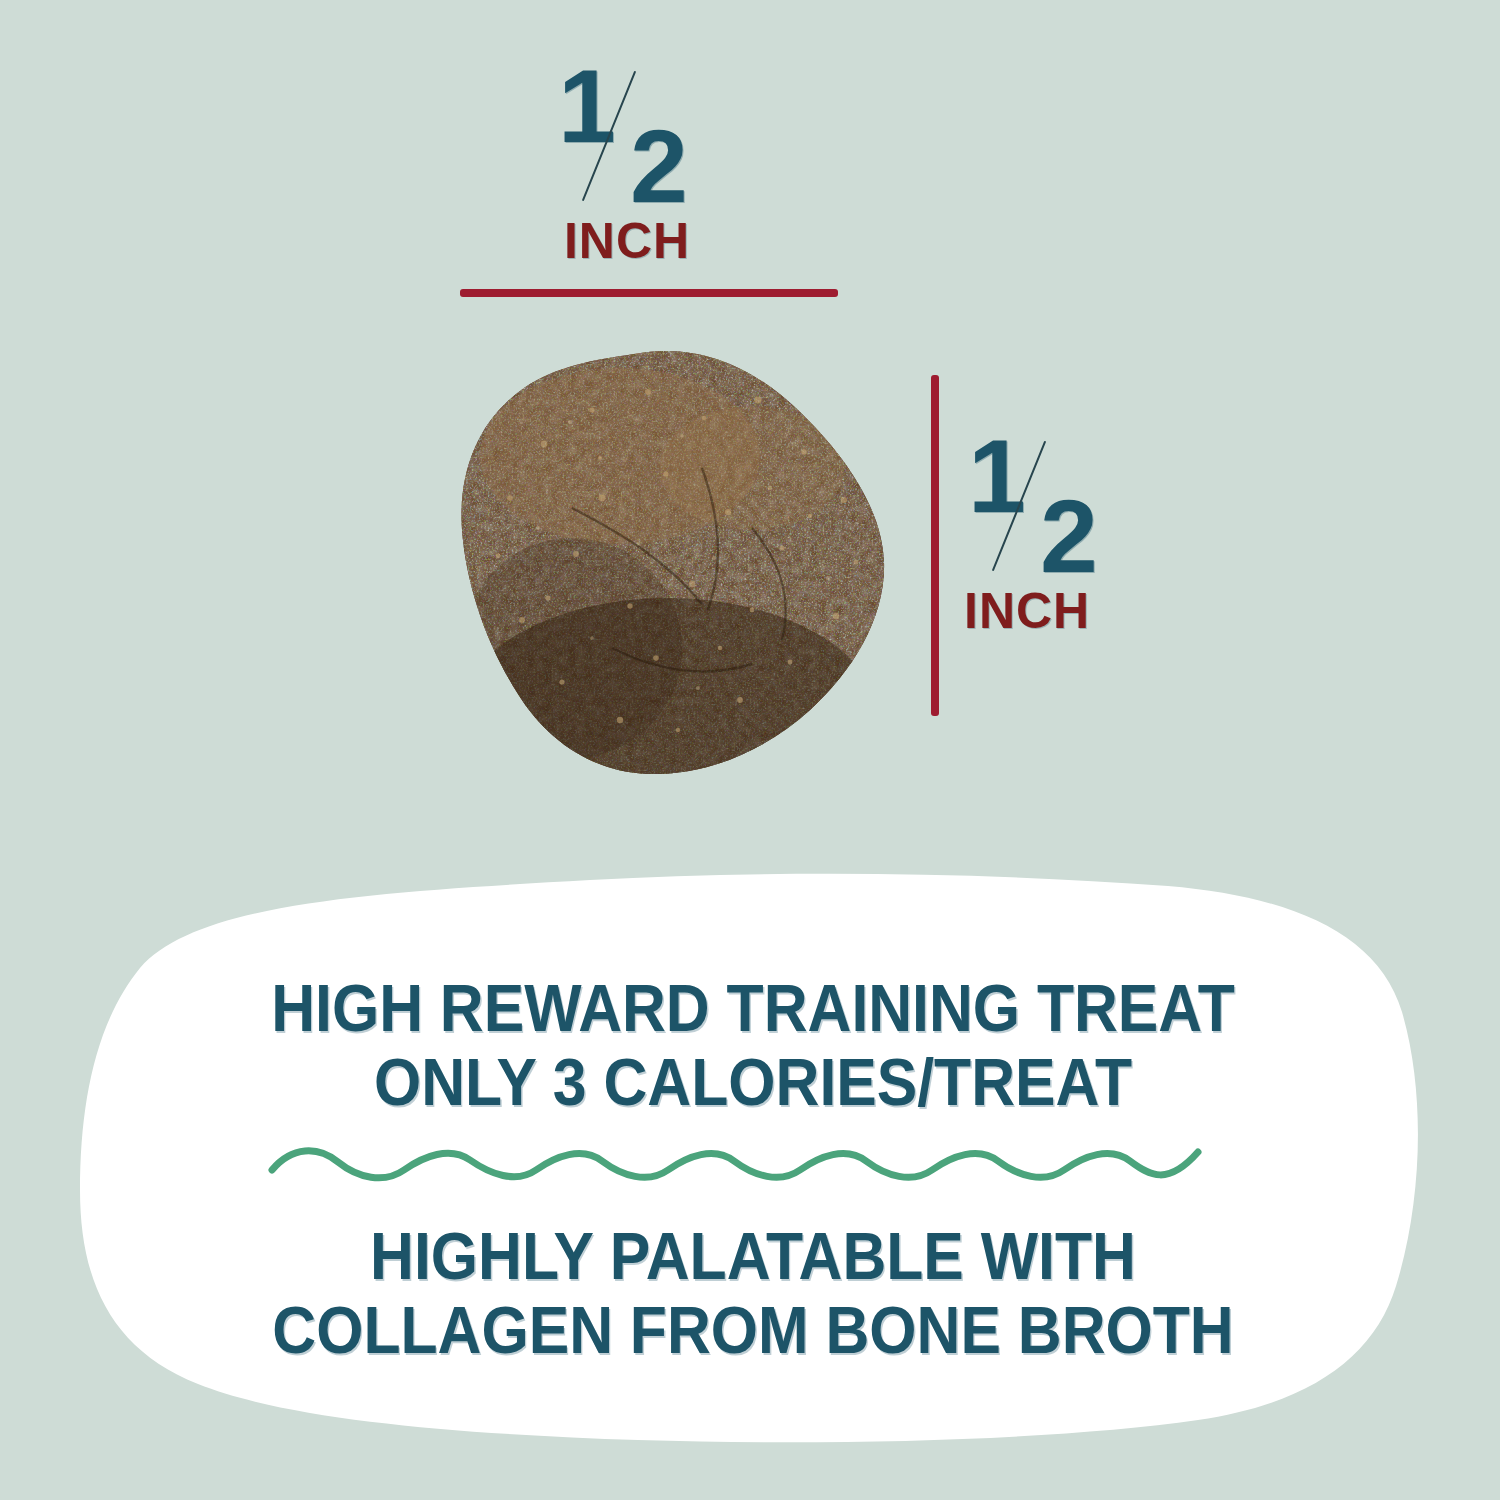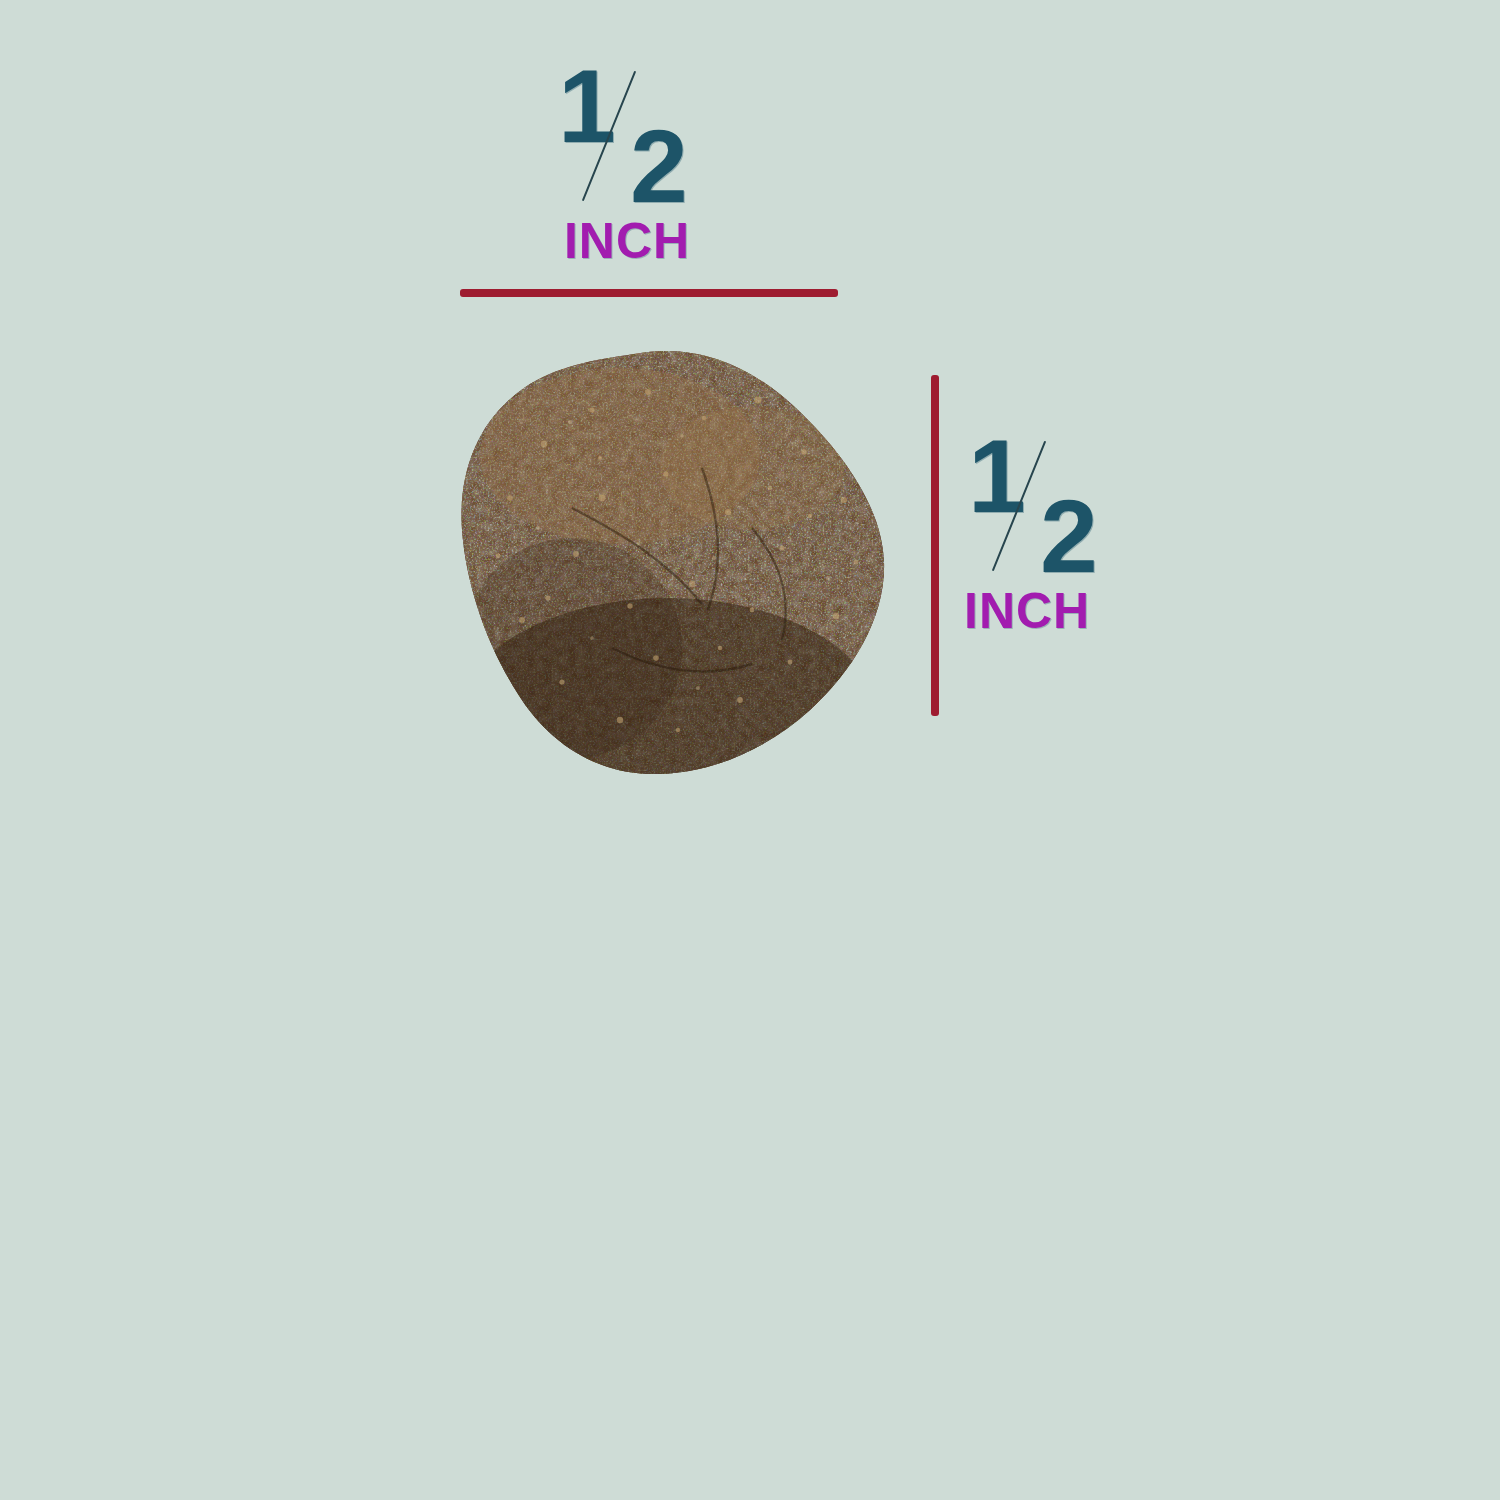--- a/index.html
+++ b/index.html
@@ -45,21 +45,21 @@
     border-radius:2px;
   }
   .frac .unit{
     position:absolute;
     left:0;top:152px;
     width:150px;
     text-align:center;
     font-weight:bold;
     font-size:50px;
     letter-spacing:1px;
-    color:#a21caf;
+    color:#7f1d1d;
     text-shadow:1px 1px 0 rgba(29,84,104,.3);
   }
 
   #frac-top{left:552px;top:60px;}
   #frac-right{left:962px;top:430px;}
   #frac-right .unit{text-align:left;left:2px;}
 
   
   .ruler-h{
     position:absolute;
@@ -235,14 +235,54 @@
         <g stroke="#241607" stroke-width="2.4" fill="none" opacity="0.45">
           <path d="M250 120 C268 170 272 216 256 262"></path>
           <path d="M120 160 C170 186 214 212 250 256"></path>
           <path d="M300 180 C330 216 340 252 330 292"></path>
           <path d="M160 300 C208 324 256 330 300 316"></path>
         </g>
       </g>
     </svg>
   </div>
 
+  <div id="blob-wrap">
+    <svg viewBox="0 0 1350 572" xmlns="http://www.w3.org/2000/svg" preserveAspectRatio="none">
+      <path d="M512 8
+               C700 -2 900 0 1090 14
+               C1210 24 1300 60 1324 140
+               C1348 222 1344 330 1318 414
+               C1296 486 1230 532 1120 548
+               C980 568 760 574 560 568
+               C380 562 210 548 120 512
+               C34 478 2 410 2 318
+               C2 230 18 150 62 96
+               C118 30 300 20 512 8 Z" fill="#ffffff"></path>
+    </svg>
+
+    <div class="claim" id="claim-a1">HIGH REWARD TRAINING TREAT</div>
+    <div class="claim" id="claim-a2">ONLY 3 CALORIES/TREAT</div>
+
+    <div class="wave-holder">
+      <svg viewBox="0 0 940 46" xmlns="http://www.w3.org/2000/svg" preserveAspectRatio="none">
+        <path d="M4 30
+                 C 24 6, 50 6, 70 22
+                 S 116 44, 136 30
+                 S 182 6, 202 20
+                 S 248 44, 268 30
+                 S 314 6, 334 21
+                 S 380 44, 400 30
+                 S 446 6, 466 21
+                 S 512 44, 532 30
+                 S 578 6, 598 21
+                 S 644 44, 664 30
+                 S 710 6, 730 21
+                 S 776 44, 796 30
+                 S 842 6, 862 21
+                 S 900 46, 930 12" fill="none" stroke="#4ba47c" stroke-width="7" stroke-linecap="round"></path>
+      </svg>
+    </div>
+
+    <div class="claim" id="claim-b1">HIGHLY PALATABLE WITH</div>
+    <div class="claim" id="claim-b2">COLLAGEN FROM BONE BROTH</div>
+  </div>
 
 </div>
 
 </body></html>

